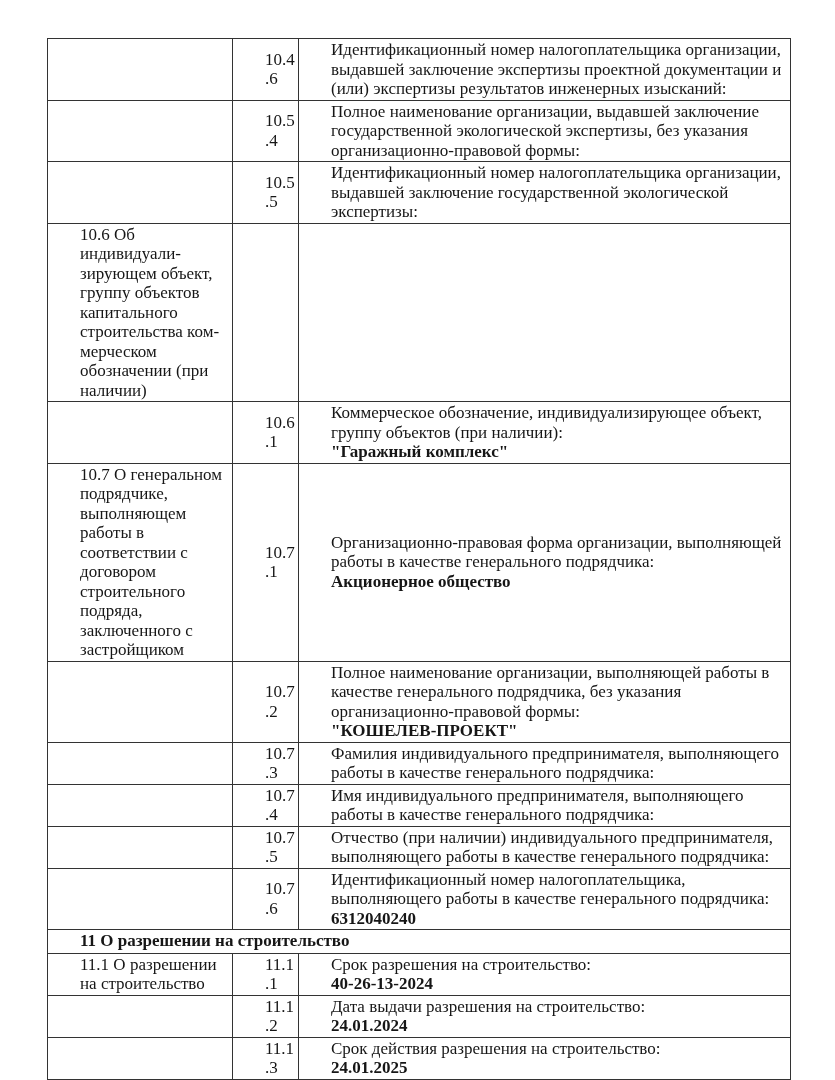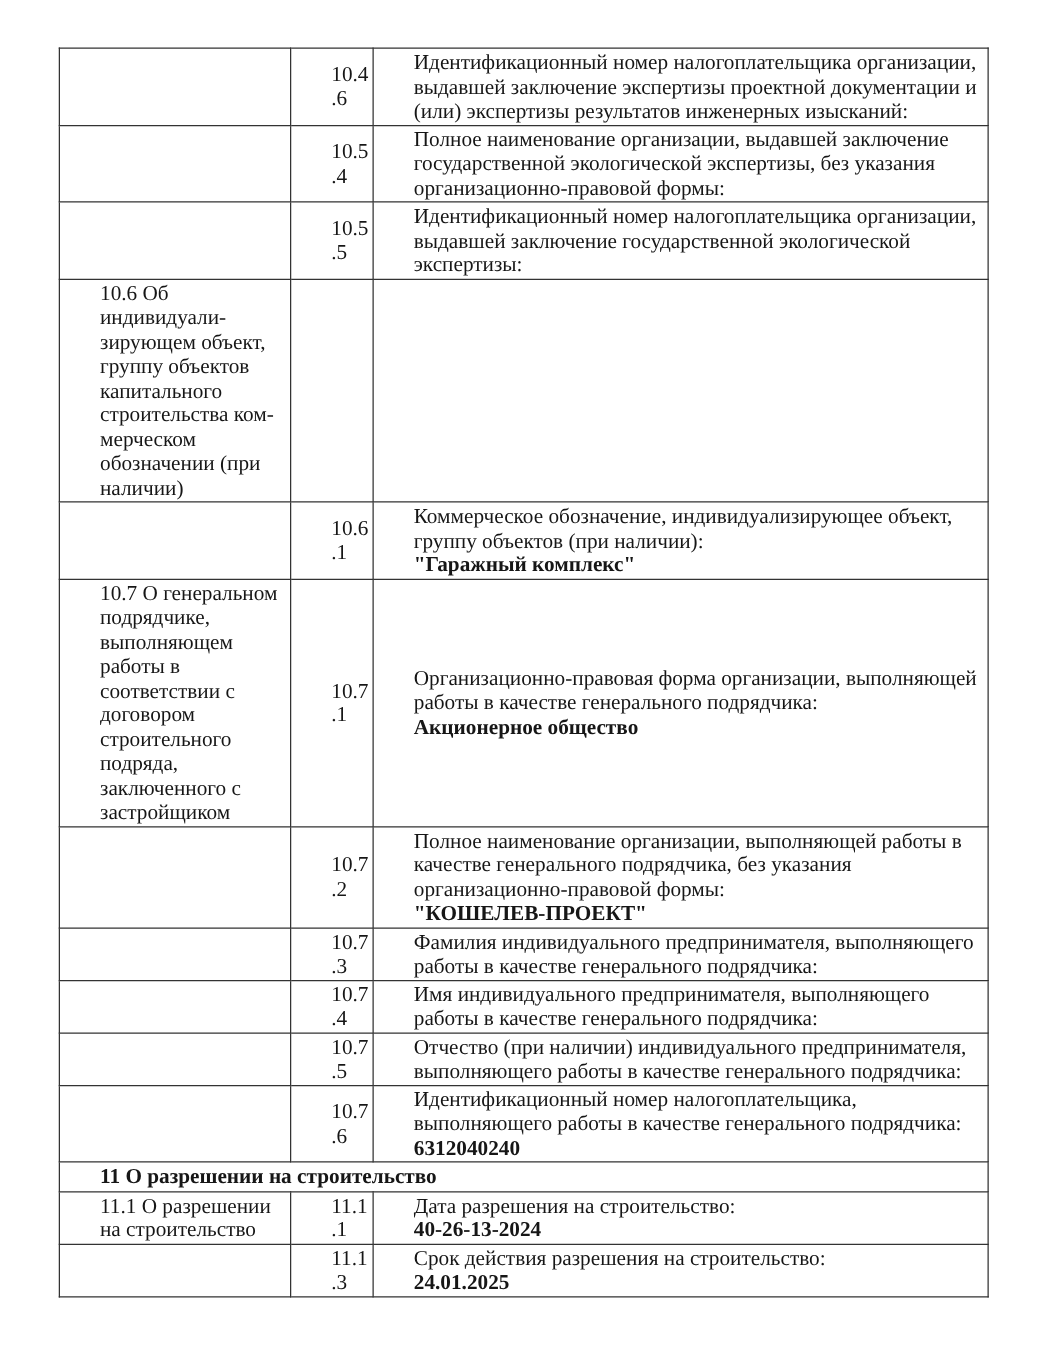--- a/index.html
+++ b/index.html
@@ -140,22 +140,30 @@
           <div class="item-value">6312040240</div>
         </td>
       </tr>
       <tr>
         <td class="c-secheader" colspan="3">11 О разрешении на строительство</td>
       </tr>
       <tr>
         <td class="c-section">11.1 О разрешении на строительство</td>
         <td class="c-code">11.1.1</td>
         <td class="c-desc">
-          <div class="item-label">Дата разрешения на строительство:</div>
+          <div class="item-label">Срок разрешения на строительство:</div>
           <div class="item-value">40-26-13-2024</div>
+        </td>
+      </tr>
+      <tr>
+        <td class="c-section"></td>
+        <td class="c-code">11.1.2</td>
+        <td class="c-desc">
+          <div class="item-label">Дата выдачи разрешения на строительство:</div>
+          <div class="item-value">24.01.2024</div>
         </td>
       </tr>
       <tr>
         <td class="c-section"></td>
         <td class="c-code">11.1.3</td>
         <td class="c-desc">
           <div class="item-label">Срок действия разрешения на строительство:</div>
           <div class="item-value">24.01.2025</div>
         </td>
       </tr>

